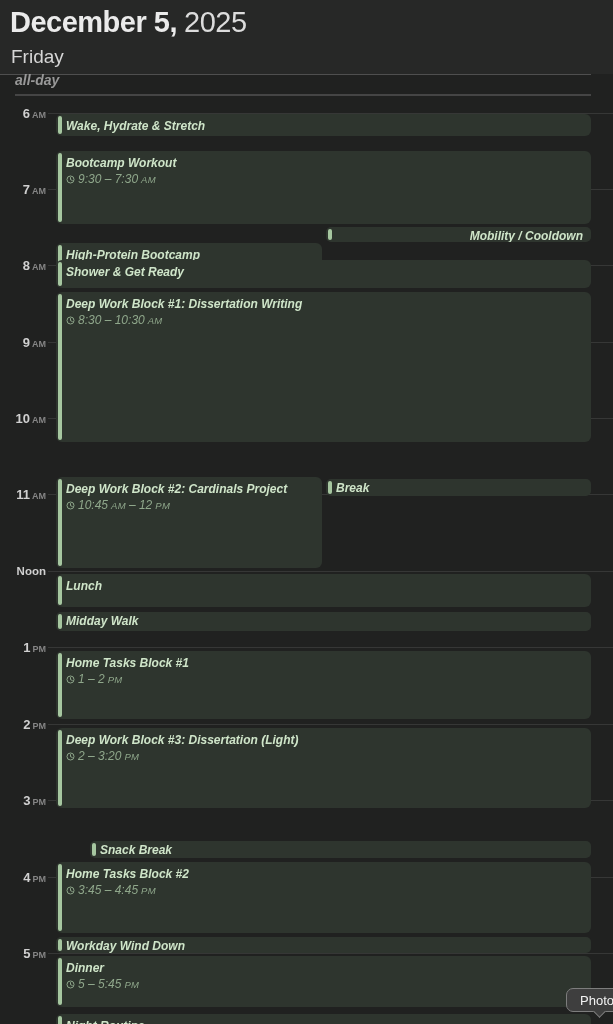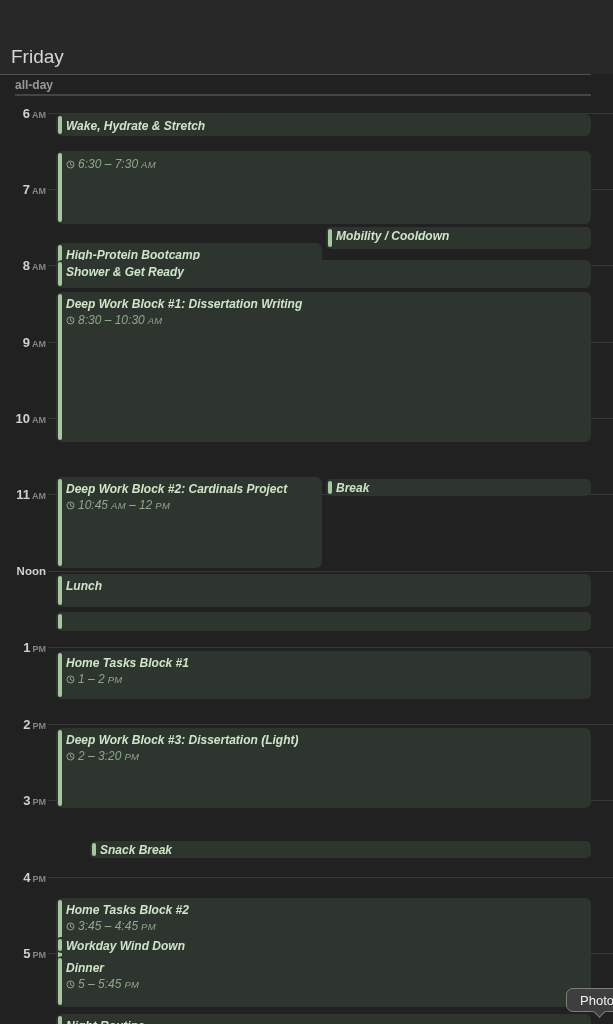--- a/index.html
+++ b/index.html
@@ -11,22 +11,22 @@
   .header { position:absolute; left:0; top:0; width:613px; height:74px;
             background:var(--header-bg,#272827); }
   .title { position:absolute; left:10px; top:5px; font-size:29px; line-height:34px;
            letter-spacing:-0.5px; white-space:nowrap; }
   .t-bold { font-weight:700; color:#ebebeb; }
   .t-year { font-weight:300; color:#dcdcdc; margin-left:7px; }
   .weekday { position:absolute; left:11px; top:45px; font-size:19px; line-height:23px;
              font-weight:400; color:#d6d6d6; }
   .divider-top { position:absolute; left:0; top:74px; width:591px; height:1px;
                  background:var(--divider,#4f4f4f); }
-  .allday-label { position:absolute; left:15px; top:78px; font-size:12px; font-weight:700;
-                  color:#989898; }
+  .allday-label { position:absolute; left:15px; top:72px; font-size:14px; font-weight:700;
+                  color:#989898;font-style:italic; }
   .divider-allday { position:absolute; left:15px; top:94px; width:576px; height:2px;
                     background:#454545; }
 
   
   .hourline { position:absolute; left:48px; width:565px; height:1px;
               background:var(--hour-line,#363736); }
   .hourlabel { position:absolute; left:0; width:46px; display:flex; justify-content:flex-end;
                align-items:baseline; transform:translateY(-50%); white-space:nowrap; }
   .hourlabel .num { font-size:13px; font-weight:700; color:#d0d0d0; }
   .hourlabel .suffix { font-size:9px; font-weight:700; color:#858585; margin-left:2px; }
@@ -59,20 +59,23 @@
                    border-right:1px solid var(--tooltip-border,#7d7d7d);
                    border-bottom:1px solid var(--tooltip-border,#7d7d7d); }
   .tooltip .t-label { position:relative; z-index:1; }
 </style>
 </head>
 <body>
 
 <div id="app">
 
   <div class="header">
+    <div class="title">
+      <span class="t-bold">December 5,</span><span class="t-year">2025</span>
+    </div>
     <div class="weekday">Friday</div>
   </div>
 
   <div class="divider-top"></div>
   <div class="allday-label">all-day</div>
   <div class="divider-allday"></div>
 
   <div id="grid">
       <div class="hourline" style="top: 113px;"></div>
       <div class="hourlabel" style="top: 113px;">
@@ -132,30 +135,31 @@
       <div class="hourlabel" style="top: 953px;">
         <span class="num">5</span>
         <span class="suffix">PM</span>
       </div>
       <div class="event full" style="top: 113.5px; height: 22px;">
         <span class="bar"></span>
         <div class="ev-title">Wake, Hydrate &amp; Stretch</div>
       </div>
       <div class="event full" style="top: 151px; height: 73px;">
         <span class="bar"></span>
-        <div class="ev-time">
-          <svg viewBox="0 0 10 10" width="9" height="9">
-            <circle cx="5" cy="5" r="3.9" fill="none" stroke="currentColor" stroke-width="1.1"></circle>
-            <path d="M5 2.9 L5 5.2 L6.9 6" fill="none" stroke="currentColor" stroke-width="1.1" stroke-linecap="round" stroke-linejoin="round"></path>
-          </svg>
-          <span>6:30 – 7:30</span>
+        <div class="ev-title">Bootcamp Workout</div>
+        <div class="ev-time">
+          <svg viewBox="0 0 10 10" width="9" height="9">
+            <circle cx="5" cy="5" r="3.9" fill="none" stroke="currentColor" stroke-width="1.1"></circle>
+            <path d="M5 2.9 L5 5.2 L6.9 6" fill="none" stroke="currentColor" stroke-width="1.1" stroke-linecap="round" stroke-linejoin="round"></path>
+          </svg>
+          <span>9:30 – 7:30</span>
           <span class="meridiem">AM</span>
         </div>
       </div>
-      <div class="event right compact" style="top: 227px; height: 22px;">
+      <div class="event right compact" style="top: 227px; height: 15px; text-align: right;">
         <span class="bar"></span>
         <div class="ev-title">Mobility / Cooldown</div>
       </div>
       <div class="event left" style="top: 243px; height: 27px;">
         <span class="bar"></span>
         <div class="ev-title">High-Protein Bootcamp</div>
       </div>
       <div class="event full" style="top: 260px; height: 28px;">
         <span class="bar"></span>
         <div class="ev-title">Shower &amp; Get Ready</div>
@@ -189,22 +193,23 @@
           <span> – 12</span>
           <span class="meridiem">PM</span>
         </div>
       </div>
       <div class="event full" style="top: 574px; height: 33px;">
         <span class="bar"></span>
         <div class="ev-title">Lunch</div>
       </div>
       <div class="event full compact" style="top: 612px; height: 19px;">
         <span class="bar"></span>
-      </div>
-      <div class="event full" style="top: 651px; height: 48px;">
+        <div class="ev-title">Midday Walk</div>
+      </div>
+      <div class="event full" style="top: 651px; height: 68px;">
         <span class="bar"></span>
         <div class="ev-title">Home Tasks Block #1</div>
         <div class="ev-time">
           <svg viewBox="0 0 10 10" width="9" height="9">
             <circle cx="5" cy="5" r="3.9" fill="none" stroke="currentColor" stroke-width="1.1"></circle>
             <path d="M5 2.9 L5 5.2 L6.9 6" fill="none" stroke="currentColor" stroke-width="1.1" stroke-linecap="round" stroke-linejoin="round"></path>
           </svg>
           <span>1 – 2</span>
           <span class="meridiem">PM</span>
         </div>
@@ -218,21 +223,21 @@
             <path d="M5 2.9 L5 5.2 L6.9 6" fill="none" stroke="currentColor" stroke-width="1.1" stroke-linecap="round" stroke-linejoin="round"></path>
           </svg>
           <span>2 – 3:20</span>
           <span class="meridiem">PM</span>
         </div>
       </div>
       <div class="event full compact" style="top: 841px; height: 17px; margin-left: 34px;">
         <span class="bar"></span>
         <div class="ev-title">Snack Break</div>
       </div>
-      <div class="event full" style="top: 862px; height: 71px; margin-top: 36px;">
+      <div class="event full" style="top: 862px; height: 71px;">
         <span class="bar"></span>
         <div class="ev-title">Home Tasks Block #2</div>
         <div class="ev-time">
           <svg viewBox="0 0 10 10" width="9" height="9">
             <circle cx="5" cy="5" r="3.9" fill="none" stroke="currentColor" stroke-width="1.1"></circle>
             <path d="M5 2.9 L5 5.2 L6.9 6" fill="none" stroke="currentColor" stroke-width="1.1" stroke-linecap="round" stroke-linejoin="round"></path>
           </svg>
           <span>3:45 – 4:45</span>
           <span class="meridiem">PM</span>
         </div>

